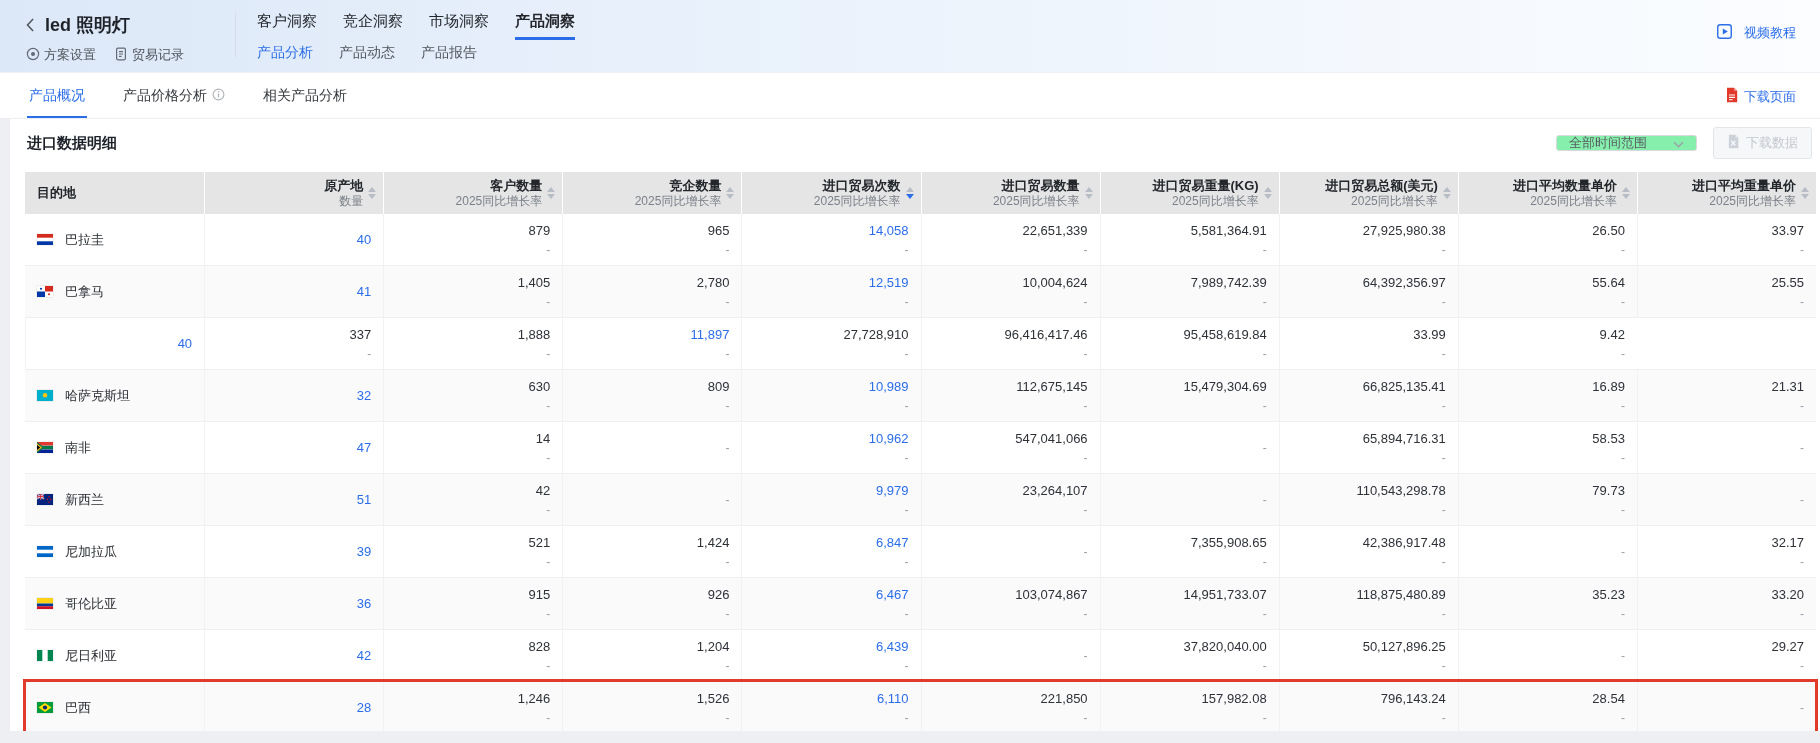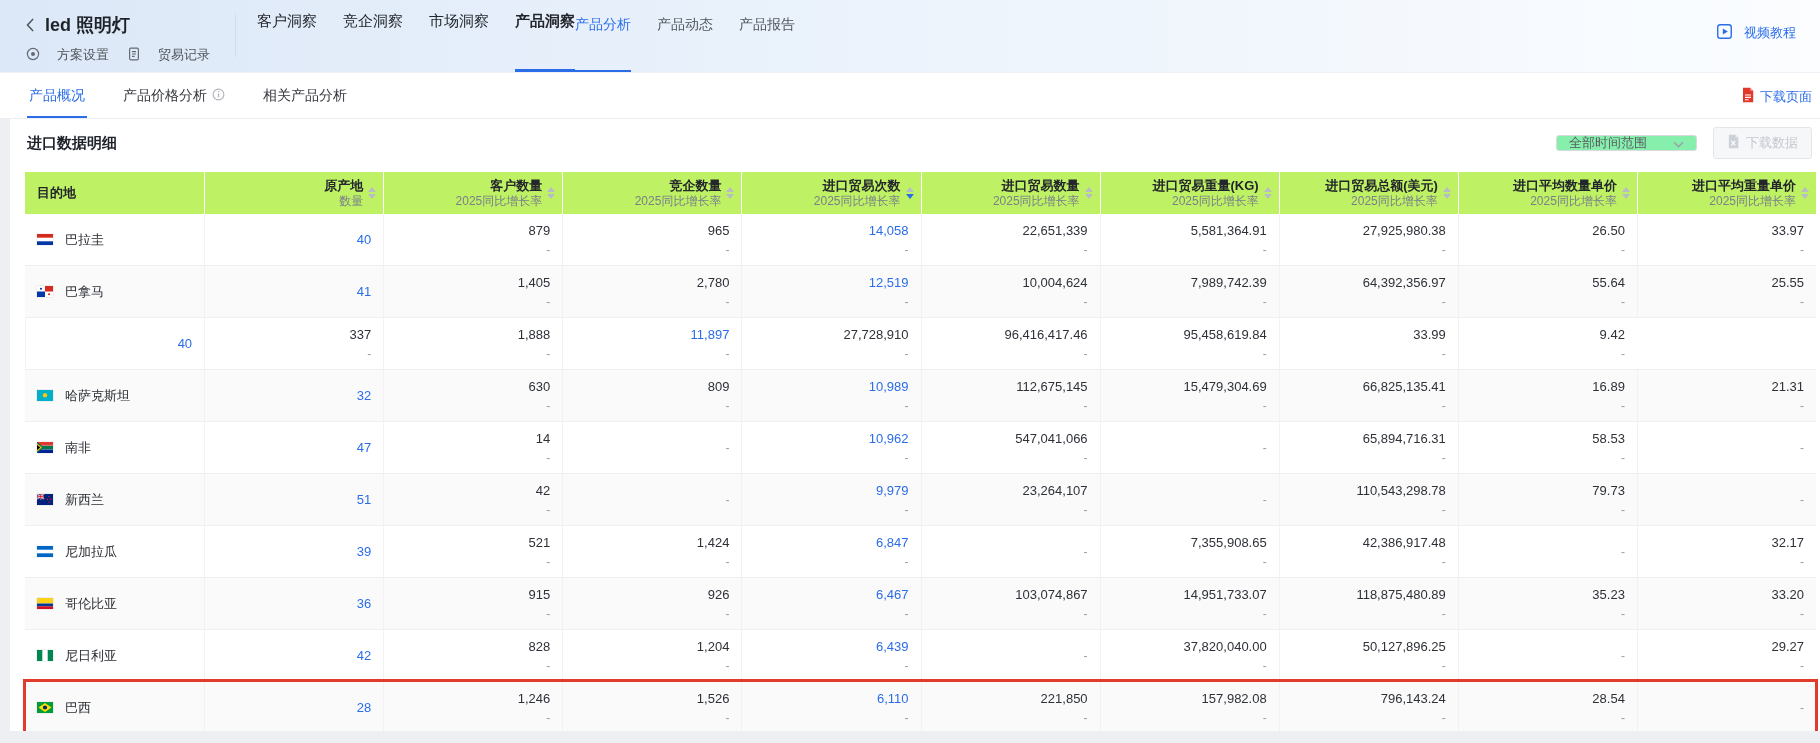--- a/index.html
+++ b/index.html
@@ -9,61 +9,61 @@
   .page { width:1820px; height:743px; position:relative; }
 
   
   .topbar { height:72px; position:relative; display:flex;
     background:linear-gradient(90deg,#dce8f8 0%,#e9f1fb 40%,#fbfdff 100%); }
   .tb-left { padding:13px 0 0 26px; width:235px; }
   .title-row { display:flex; align-items:center; gap:9px; }
   .back { width:10px; height:14px; display:inline-flex; cursor:pointer; }
   .page-title { font-size:18px; font-weight:600; color:#1f2329; }
   .quick-row { margin-top:9px; display:flex; gap:18px; }
-  .ql { display:flex; align-items:center; gap:17px; font-size:13px; color:#51565d; cursor:pointer; }
+  .ql { display:flex; align-items:center; gap:4px; font-size:13px; color:#51565d; cursor:pointer; }
   .ql svg { width:14px; height:14px; }
   .tb-divider { width:1px; background:#d7dde8; height:44px; margin-top:13px; }
-  .tb-tabs { margin-left:21px; padding-top:12px; display:flex; flex-direction:row; height:72px; }
+  .tb-tabs { margin-left:21px; padding-top:12px; display:flex; flex-direction:column; height:72px; }
   .nav-row1 { display:flex; gap:26px; }
   .ntab { font-size:15px; color:#23262b; padding-bottom:6px; cursor:pointer; }
   .ntab.active { font-weight:700; border-bottom:3px solid #2b6de9; }
   .nav-row2 { display:flex; gap:26px; margin-top:4px; flex:1; }
   .stab { font-size:14px; color:#51565d; cursor:pointer; padding-bottom:11px; align-self:stretch; }
   .stab.active { color:#2b6de9; border-bottom:2px solid #2b6de9; }
   .video-link { position:absolute; right:24px; top:24px; display:flex; align-items:flex-end; gap:12px;
     color:#2b6de9; font-size:13px; cursor:pointer; text-decoration:none; }
   .video-link svg { width:15px; height:15px; }
 
   
   .subtabbar { height:47px; background:#fff; display:flex; align-items:flex-end;
     position:relative; border-top:1px solid #eef1f6; border-bottom:1px solid #ebedf1; }
   .stabs { margin-left:27px; display:flex; gap:34px; }
   .ptab { font-size:14px; color:#33363c; padding:14px 2px 13px 2px; display:flex; align-items:center; gap:5px; cursor:pointer; }
   .ptab.active { color:#2b6de9; font-weight:500; border-bottom:2px solid #2b6de9; padding-bottom:11px; }
   .ptab svg { width:13px; height:13px; }
-  .download-page { position:absolute; right:8px; top:14px; display:flex; align-items:center; gap:5px;
+  .download-page { position:absolute; right:24px; top:14px; display:flex; align-items:center; gap:5px;
     color:#2b6de9; font-size:13px; cursor:pointer; text-decoration:none; }
   .download-page svg { width:14px; height:16px; }
 
   
   .content { height:624px; background:#edeff3; padding-left:10px; }
   .card { background:#fff; height:612px; overflow:hidden; }
   .section-head { display:flex; justify-content:space-between; align-items:center; padding:8px 8px 0 17px; }
   .section-title { font-size:15px; font-weight:700; color:#1d2129; }
   .controls { display:flex; gap:16px; align-items:center; }
   .time-select { height:16px; border:1px solid #d8dadf; border-radius:3px; background:#86efac;
     display:flex; align-items:center; gap:26px; padding:0 12px; font-size:13px; color:#595c63; cursor:pointer; }
   .time-select svg { width:11px; height:7px; }
   .dl-btn { height:32px; border:1px solid #e3e5e9; border-radius:3px; background:#f6f7f9;
     color:#c3c7cf; font-size:13px; display:flex; align-items:center; gap:6px; padding:0 13px; cursor:not-allowed; }
   .dl-btn svg { width:13px; height:15px; }
 
   
   .table { margin:13px 4px 0 15px; }
-  .thead { display:grid; grid-template-columns:repeat(10,1fr); background:#bef264; height:42px; }
+  .thead { display:grid; grid-template-columns:repeat(10,1fr); background:#e5e5e5; height:42px; }
   .th { display:flex; align-items:center; justify-content:flex-end; padding:0 7px; border-left:1px solid #fff; cursor:pointer; }
   .th.first { border-left:none; justify-content:flex-start; padding-left:12px; cursor:default; }
   .thtext { text-align:right; }
   .tht { font-size:13px; font-weight:700; color:#23262b; line-height:16px; white-space:nowrap; }
   .ths { font-size:12px; color:#7b808a; line-height:15px; white-space:nowrap; }
   .sorter { display:flex; flex-direction:column; gap:2px; margin-left:5px; }
   .car-up { width:0; height:0; border-left:4px solid transparent; border-right:4px solid transparent; border-bottom:5px solid #b7bcc6; }
   .car-down { width:0; height:0; border-left:4px solid transparent; border-right:4px solid transparent; border-top:5px solid #b7bcc6; }
   .car-down.on { border-top-color:#2b6de9; }
 

